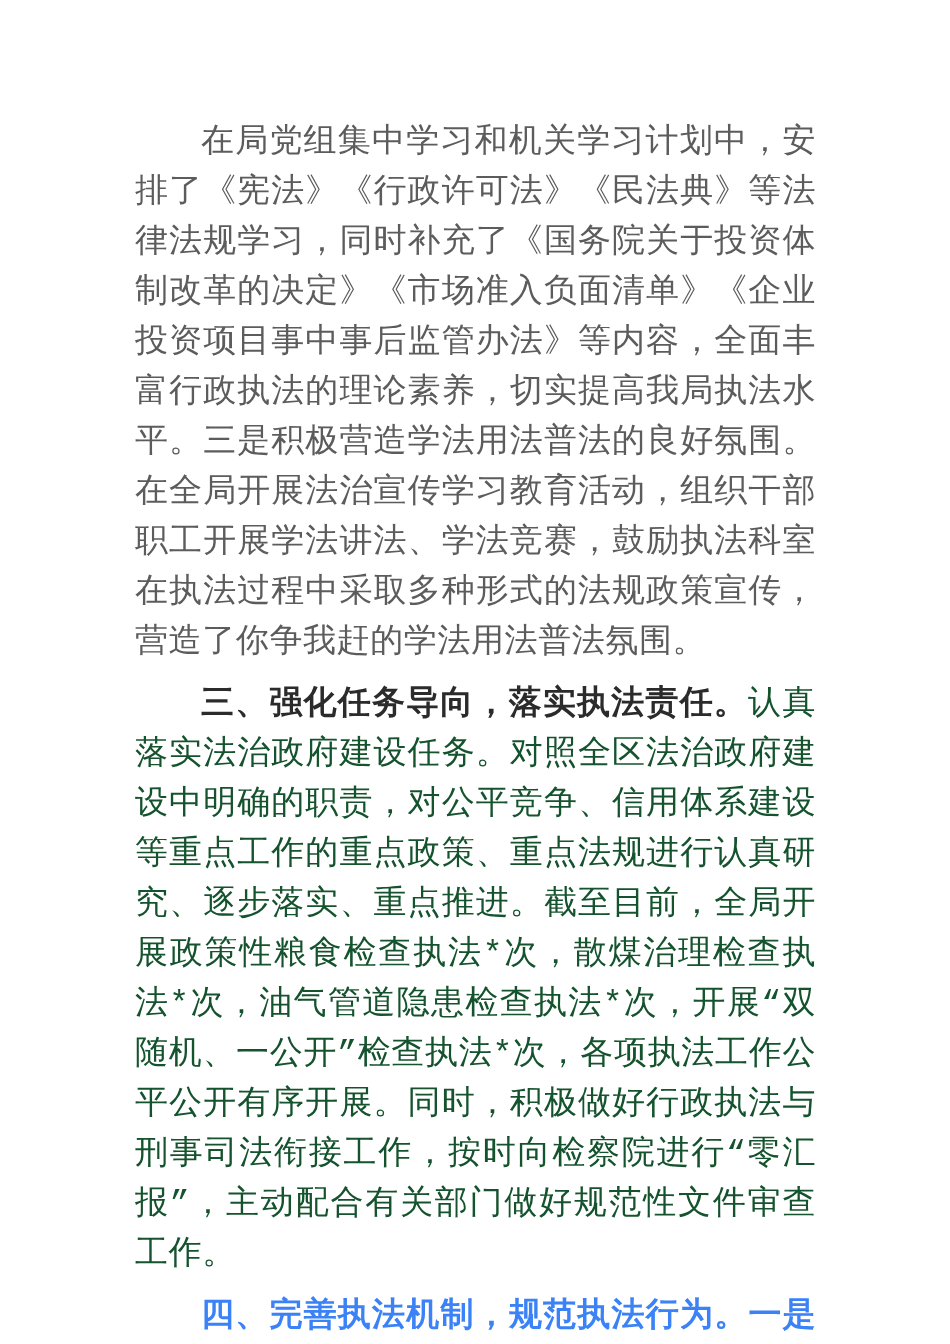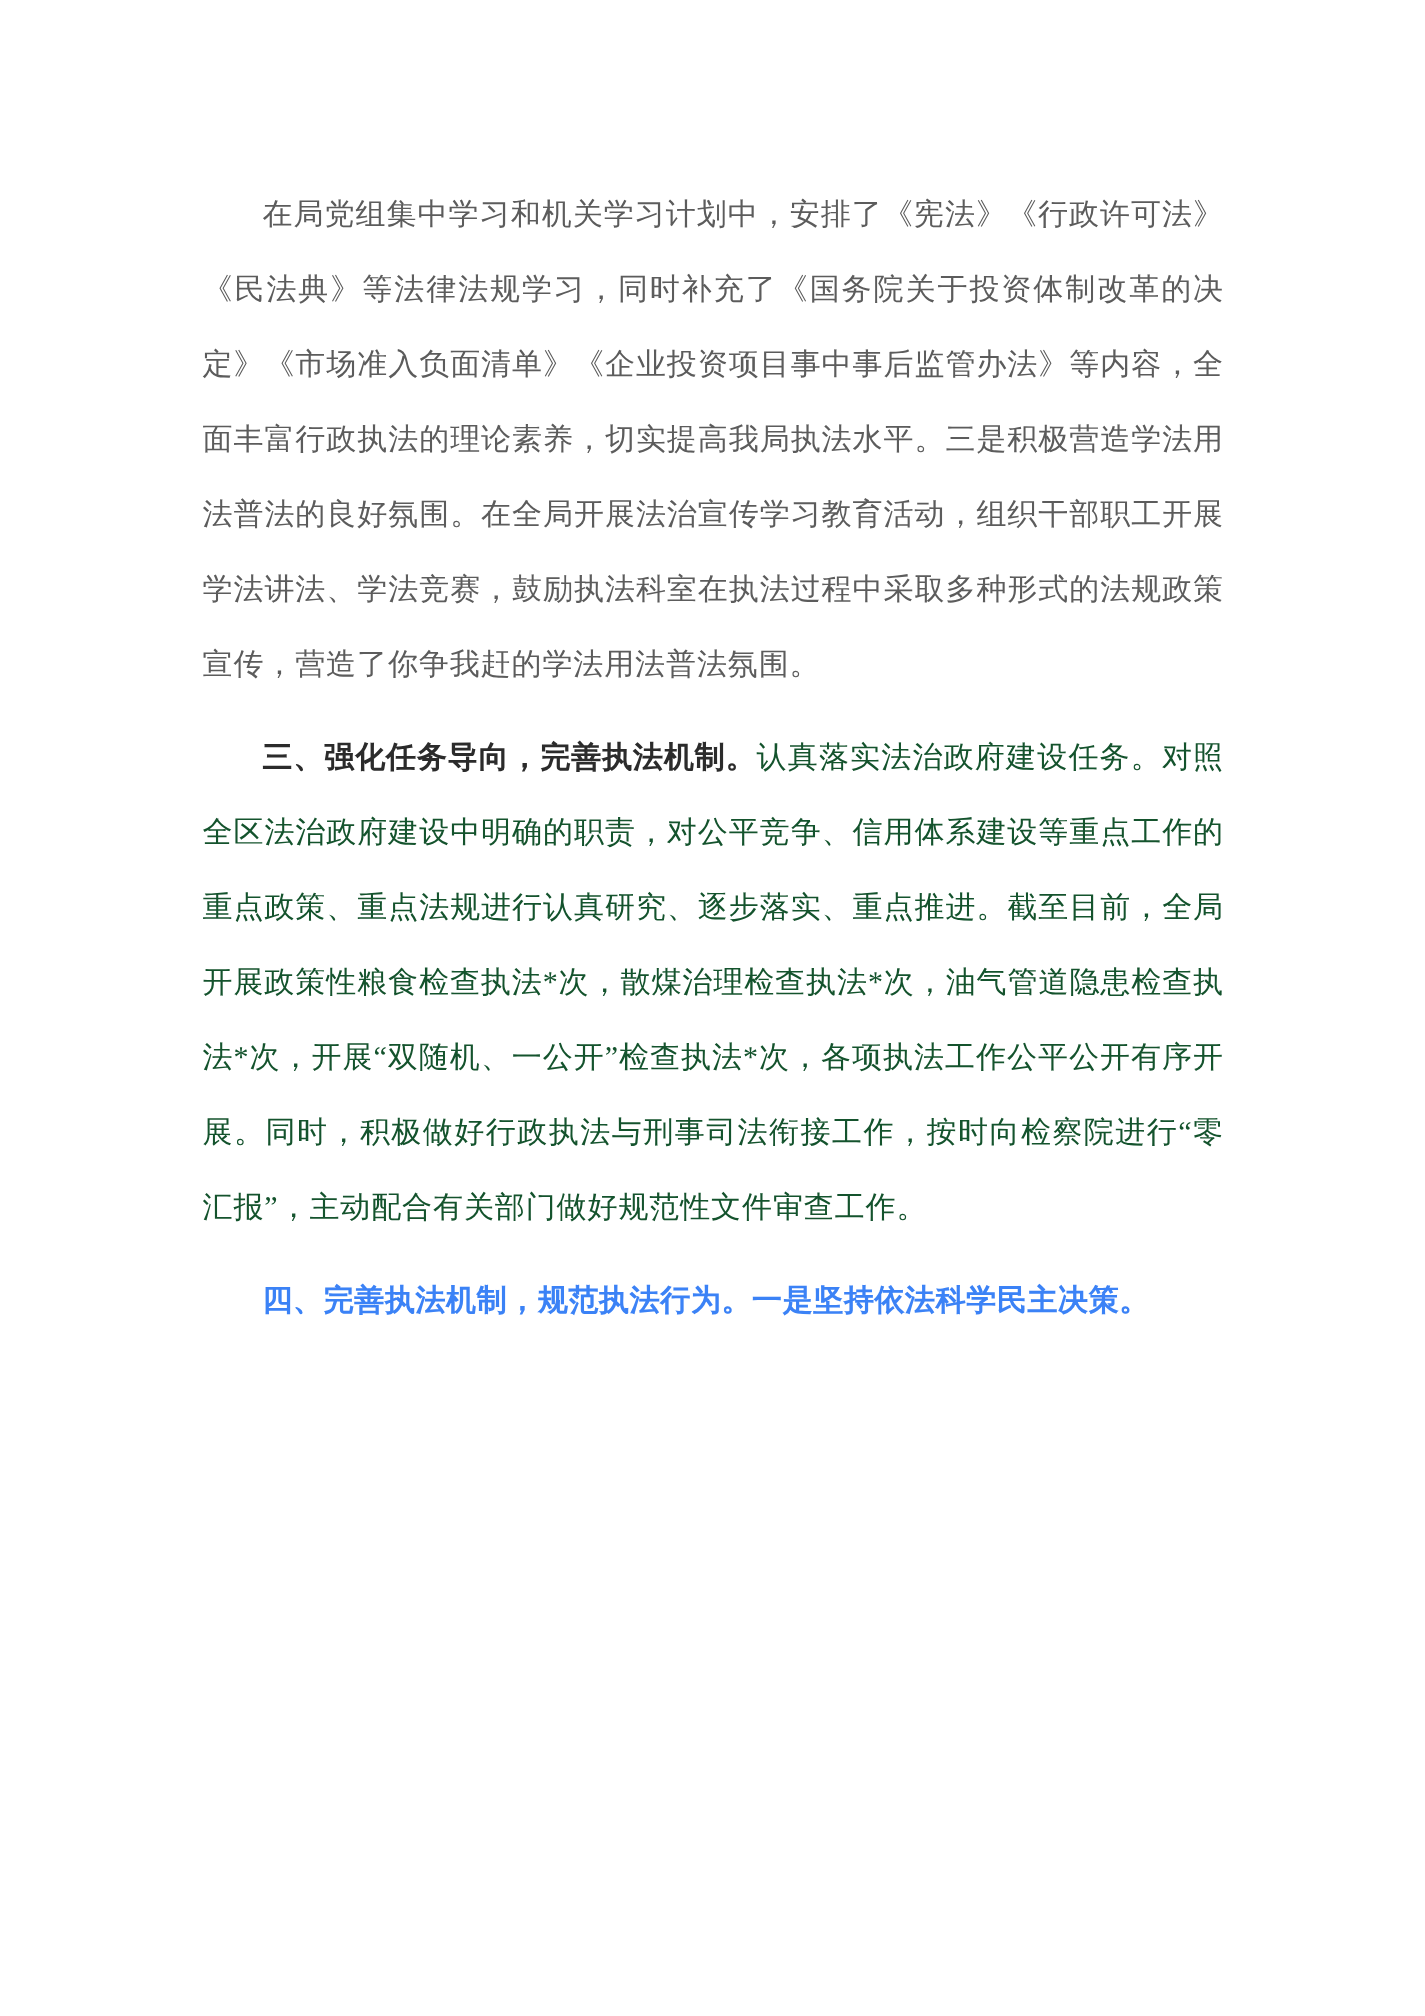--- a/index.html
+++ b/index.html
@@ -22,22 +22,22 @@
   .doc-body {
     position: absolute;
     left: 135px;
     top: 118px;
     width: 681px;
   }
 
   
   .para {
     margin: 0;
-    font-family: Liberation Serif, serif;
-    font-size: 20px;
+    font-family: Liberation Mono, monospace;
+    font-size: 33px;
     line-height: 50px;
     color: #5c5c5c;
     text-align: justify;
     text-justify: inter-character;
     text-indent: 2em;
     letter-spacing: 0.6px;
     word-break: break-all;
     -webkit-font-smoothing: antialiased;
   }
 
@@ -66,19 +66,19 @@
 </style>
 </head>
 <body>
 
 <div class="page">
 
   <div class="doc-body">
 
     <p class="para">在局党组集中学习和机关学习计划中，安排了《宪法》《行政许可法》《民法典》等法律法规学习，同时补充了《国务院关于投资体制改革的决定》《市场准入负面清单》《企业投资项目事中事后监管办法》等内容，全面丰富行政执法的理论素养，切实提高我局执法水平。三是积极营造学法用法普法的良好氛围。在全局开展法治宣传学习教育活动，组织干部职工开展学法讲法、学法竞赛，鼓励执法科室在执法过程中采取多种形式的法规政策宣传，营造了你争我赶的学法用法普法氛围。</p>
 
-    <p class="para"><span class="run-bold">三、强化任务导向，完善执法机制。</span><span class="run-normal">认真落实法治政府建设任务。对照全区法治政府建设中明确的职责，对公平竞争、信用体系建设等重点工作的重点政策、重点法规进行认真研究、逐步落实、重点推进。截至目前，全局开展政策性粮食检查执法*次，散煤治理检查执法*次，油气管道隐患检查执法*次，开展“双随机、一公开”检查执法*次，各项执法工作公平公开有序开展。同时，积极做好行政执法与刑事司法衔接工作，按时向检察院进行“零汇报”，主动配合有关部门做好规范性文件审查工作。</span></p>
+    <p class="para"><span class="run-bold">三、强化任务导向，落实执法责任。</span><span class="run-normal">认真落实法治政府建设任务。对照全区法治政府建设中明确的职责，对公平竞争、信用体系建设等重点工作的重点政策、重点法规进行认真研究、逐步落实、重点推进。截至目前，全局开展政策性粮食检查执法*次，散煤治理检查执法*次，油气管道隐患检查执法*次，开展“双随机、一公开”检查执法*次，各项执法工作公平公开有序开展。同时，积极做好行政执法与刑事司法衔接工作，按时向检察院进行“零汇报”，主动配合有关部门做好规范性文件审查工作。</span></p>
 
     <p class="para para-bold">四、完善执法机制，规范执法行为。一是坚持依法科学民主决策。</p>
 
   </div>
 
 </div>
 
 </body></html>

